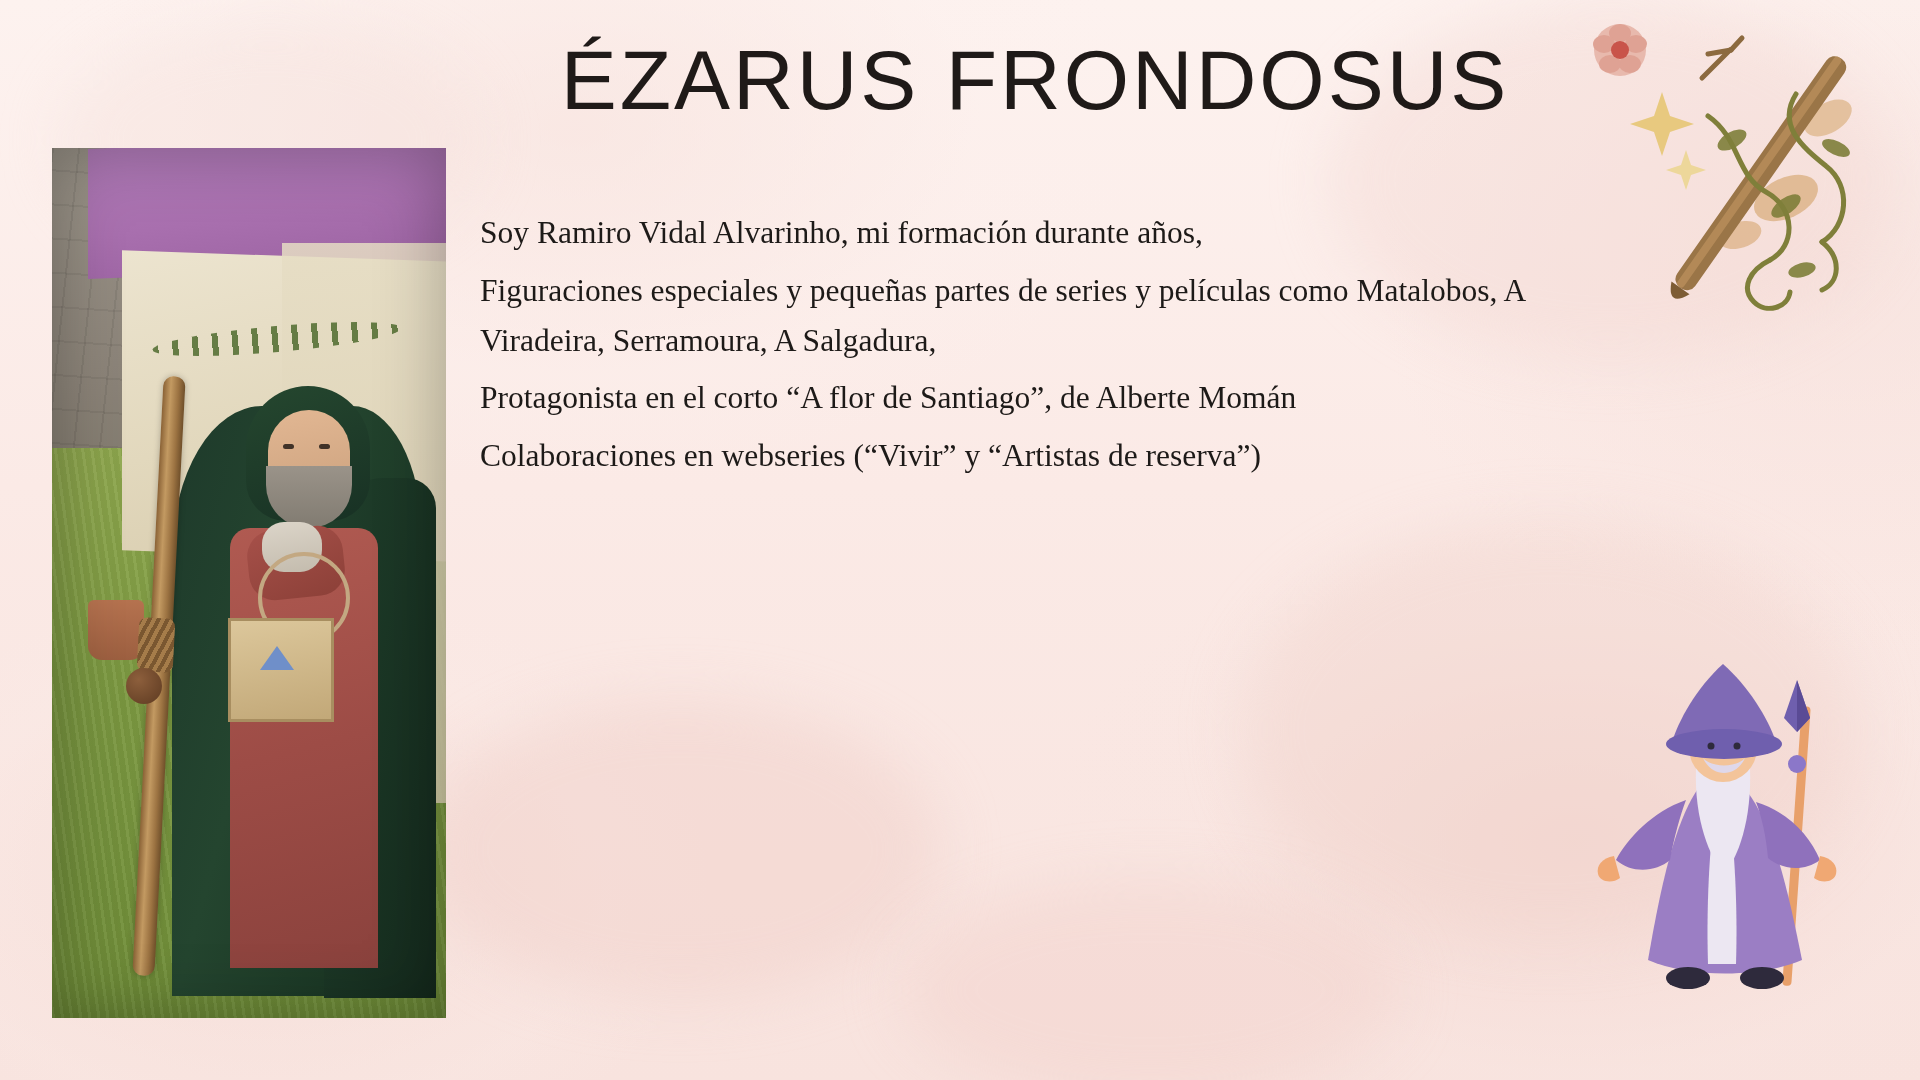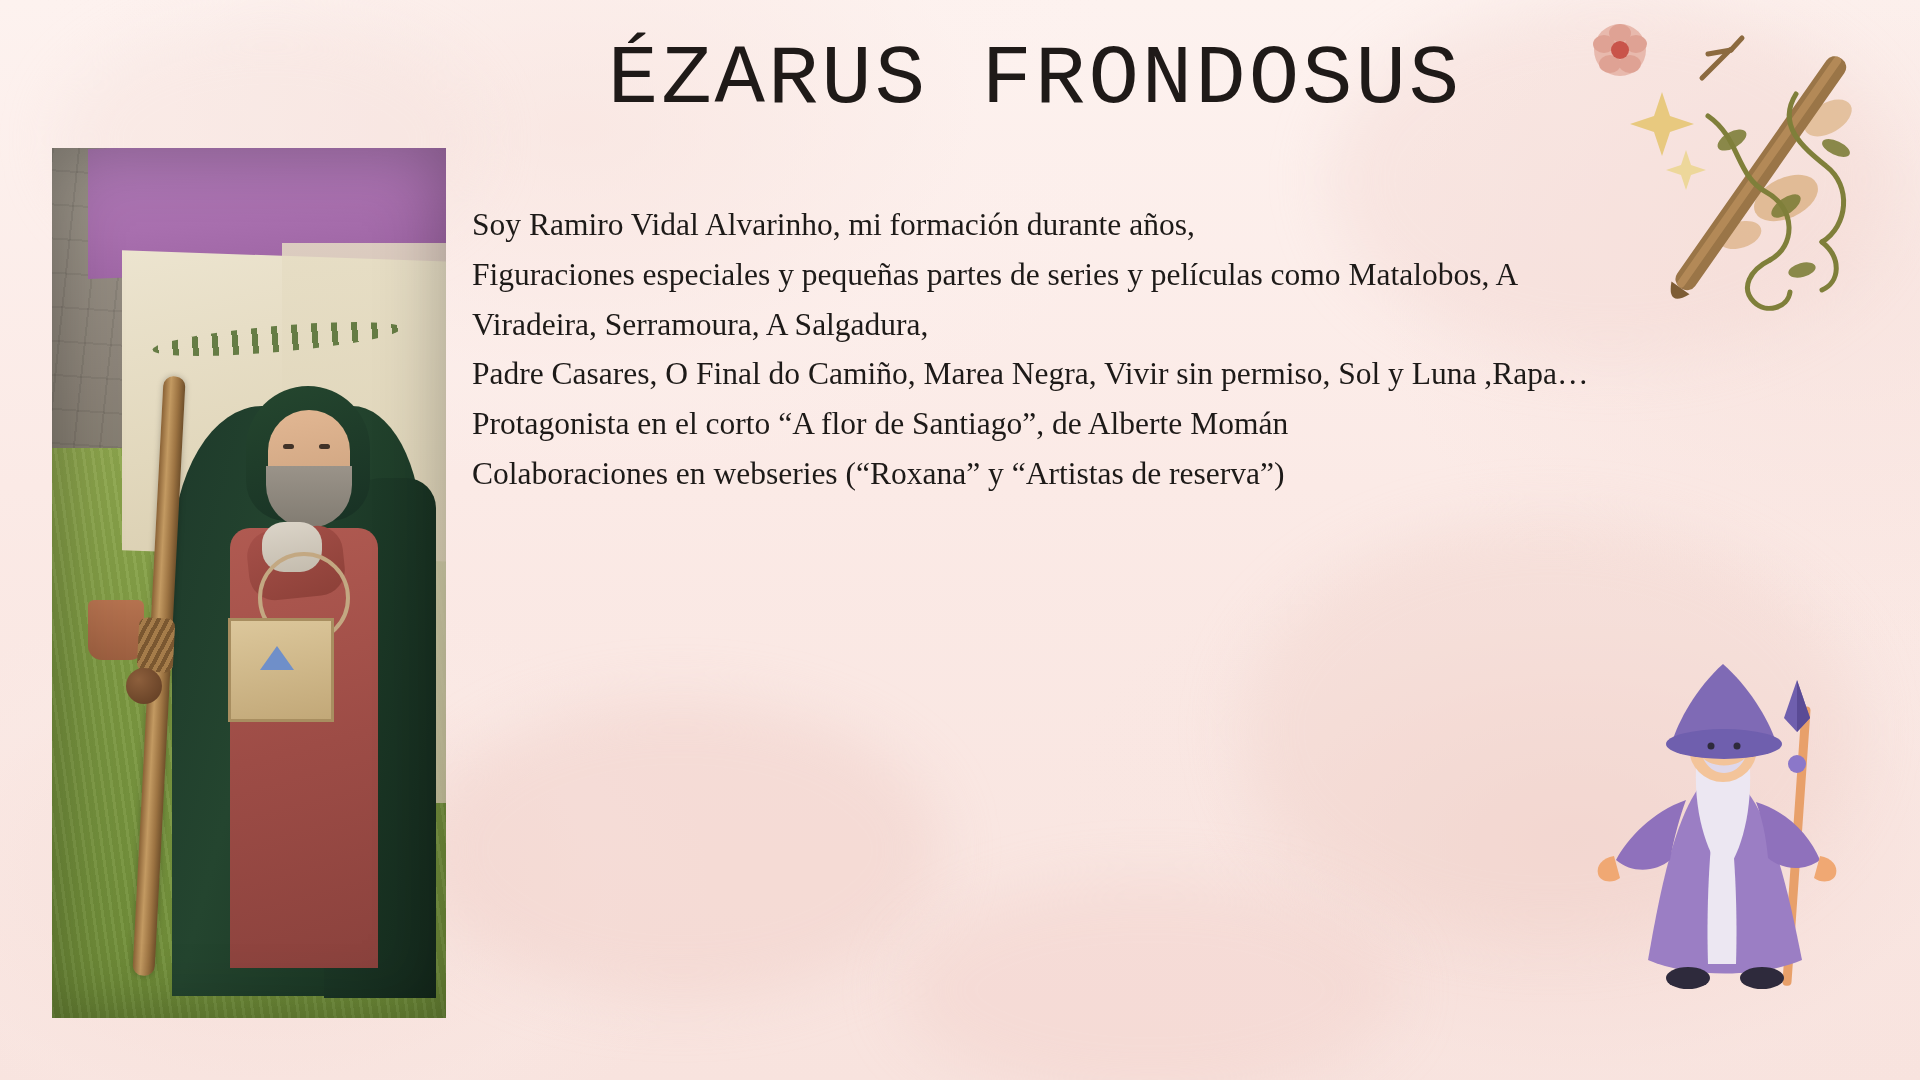--- a/index.html
+++ b/index.html
@@ -191,42 +191,42 @@
     box-shadow: inset 0 0 70px rgba(0,0,0,0.30);
   }
 
   
   #title {
     position: absolute;
     left: 470px;
     top: 36px;
     width: 1130px;
     text-align: center;
-    font-family: Liberation Mono, monospace;
+    font-family: Liberation Sans, sans-serif;
     font-weight: 300;
     font-size: 84px;
     letter-spacing: 3px;
     color: #1f1a18;
     line-height: 1.05;
     white-space: nowrap;
   }
 
   
   #bodytext {
     position: absolute;
     left: 472px;
     top: 200px;
     width: 1120px;
     font-family: "Liberation Serif", serif;
     font-size: 31.5px;
     line-height: 1.58;
     color: #1d1a18;
   }
   #bodytext p {
-    margin: 0;
+    margin: 8px;
     text-align: justify;
   }
   #bodytext p.nojust { text-align: left; }
 
   
   #ornament {
     position: absolute;
     left: 1590px;
     top: 20px;
     width: 330px;
@@ -277,23 +277,22 @@
     <div class="ph-layer ph-box"></div>
     <div class="ph-layer ph-star"></div>
     <div class="ph-layer ph-vig"></div>
   </div>
 
   <div id="title">ÉZARUS FRONDOSUS</div>
 
   <div id="bodytext">
     <p class="nojust">Soy Ramiro Vidal Alvarinho, mi formación durante años,</p>
     <p class="nojust">Figuraciones especiales y pequeñas partes de series y películas como Matalobos, A Viradeira, Serramoura, A Salgadura,</p>
-    <p class="nojust">Padre Casares, O Final do Camiño, Marea Negra, Vivir sin permiso, Sol y Luna ,Rapa…</p>
     <p>Protagonista en el corto “A flor de Santiago”, de Alberte Momán</p>
-    <p>Colaboraciones en webseries (“Roxana” y “Artistas de reserva”)</p>
+    <p>Colaboraciones en webseries (“Vivir” y “Artistas de reserva”)</p>
   </div>
 
   <div id="ornament">
     <svg viewBox="0 0 330 330" width="330" height="330" xmlns="http://www.w3.org/2000/svg">
 
       <ellipse cx="196" cy="178" rx="34" ry="20" fill="#ddb489" opacity="0.85" transform="rotate(-25 196 178)"></ellipse>
       <ellipse cx="238" cy="98" rx="26" ry="15" fill="#e0bb93" opacity="0.85" transform="rotate(-30 238 98)"></ellipse>
       <ellipse cx="150" cy="215" rx="22" ry="13" fill="#dcb186" opacity="0.75" transform="rotate(-18 150 215)"></ellipse>
 
       <g transform="rotate(35 165 165)">

